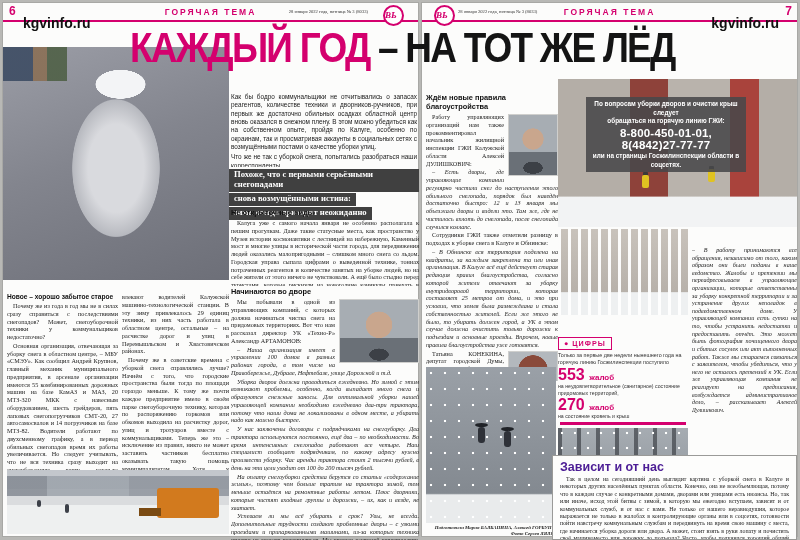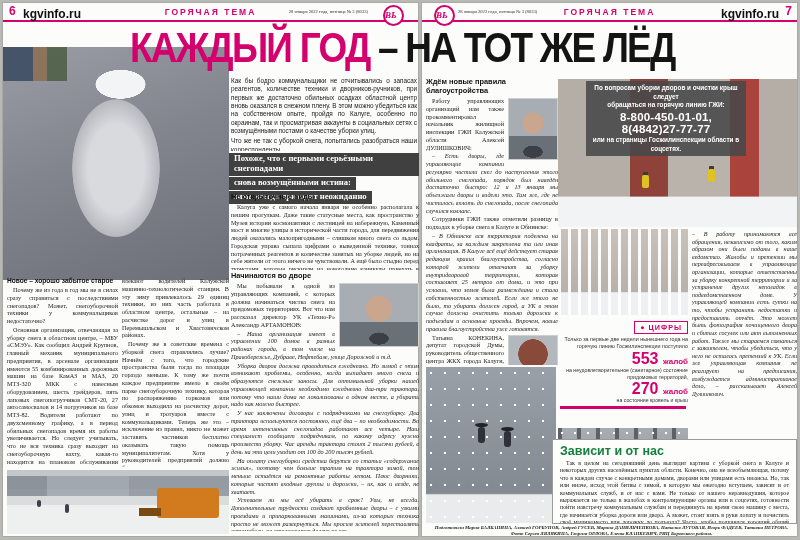--- a/index.html
+++ b/index.html
@@ -5,36 +5,36 @@
   html,body{margin:0;padding:0;background:#b8b8b5;}
   .spread{position:relative;width:800px;height:540px;background:#b8b8b5;overflow:hidden;
           font-family:"Liberation Serif",serif;color:#1c1c1c;}
   .page{position:absolute;top:2px;height:535px;background:#fcfcfb;border:1px solid #a8a8a5;box-sizing:border-box;}
   .page-left{left:2px;width:417px;}
   .page-right{left:421px;width:377px;}
 
   
   .hdr{position:absolute;top:0;left:0;right:0;height:17px;border-bottom:2px solid #d4006e;}
   .pnum{position:absolute;top:1px;font-family:"Liberation Sans",sans-serif;font-weight:bold;font-size:12px;color:#d4006e;}
-  .site{position:absolute;top:4px;font-family:"Liberation Sans",sans-serif;font-weight:bold;font-size:12px;color:#111;}
+  .site{position:absolute;top:12px;font-family:"Liberation Sans",sans-serif;font-weight:bold;font-size:14px;color:#111;}
   .sect{position:absolute;top:4px;left:0;right:0;text-align:center;font-family:"Liberation Sans",sans-serif;
         font-weight:bold;font-size:8.5px;letter-spacing:2px;color:#d4006e;}
   .date{position:absolute;top:6px;font-size:4.6px;color:#333;white-space:nowrap;}
   .logo{position:absolute;top:2px;width:17px;height:17px;border:2px solid #d4006e;border-radius:50%;background:#fff;
         color:#d4006e;font-weight:bold;font-style:italic;font-size:9px;text-align:left;line-height:17px;z-index:6;}
 
   
   .headline{position:absolute;left:130px;top:24px;z-index:5;white-space:nowrap;
             font-family:"Liberation Sans",sans-serif;font-weight:bold;font-size:42px;letter-spacing:-2px;
             transform:scaleX(.88);transform-origin:left top;}
   .headline .acc{color:#d4006e;}
   .headline .blk{color:#141414;}
 
   
-  .box{position:absolute;overflow:hidden;box-sizing:border-box;}
+  .box{position:absolute;overflow:hidden;box-sizing:border-box;margin-top:16px;}
   .txt{font-size:6.2px;line-height:1.25;text-align:justify;color:#222;}
   .txt p{margin:0 0 1px;text-indent:6px;}
   .it{font-style:italic;}
   h3{margin:0 0 2px;font-family:"Liberation Sans",sans-serif;font-weight:bold;font-size:7.4px;color:#111;}
   .lead{font-family:"Liberation Sans",sans-serif;font-size:6.4px;line-height:1.3;text-align:justify;color:#1a1a1a;}
   .lead p{margin:0 0 2px;}
 
   .standfirst span{display:block;width:-moz-fit-content;width:fit-content;background:#404040;color:#fff;
         font-weight:bold;font-size:8.6px;line-height:1.15;padding:1px 5px 2px;margin-bottom:1px;
         font-family:"Liberation Serif",serif;}
@@ -84,33 +84,33 @@
       linear-gradient(#b3b8bd 0 62%,#8d9298 62% 100%);}
   .float-pic{float:right;margin:1px 0 2px 4px;}
 
   
   .hotline{background:rgba(72,72,74,.88);color:#fff;text-align:center;
            font-family:"Liberation Sans",sans-serif;z-index:4;padding:3px 4px;}
   .hotline .l{font-weight:bold;font-size:6.4px;line-height:1.35;}
   .hotline .ph{font-weight:bold;font-size:11.5px;letter-spacing:.2px;margin:1px 0;}
 
   
-  .stats{text-align:right;font-family:"Liberation Sans",sans-serif;}
+  .stats{text-align:left;font-family:"Liberation Sans",sans-serif;}
   .stats-label{display:inline-block;border:1px solid #d4006e;color:#d4006e;font-weight:bold;font-size:7.2px;
                letter-spacing:1px;padding:1px 5px;margin:2px 0 2px;}
   .stats-label .b{margin-right:3px;}
   .stats-intro{margin:0 0 1px;font-size:5.4px;line-height:1.3;color:#333;}
   .stat-num{color:#d4006e;font-weight:bold;font-size:16px;line-height:1;}
   .stat-num .u{font-size:8px;}
   .stat-desc{margin:0;font-size:5.2px;line-height:1.3;color:#333;}
   .stat-rule{height:3px;background:#d4006e;margin:3px 2px 0;}
 
   
   .depends{background:#fdfdfc;border:1px solid #9a9a98;padding:4px 7px;z-index:4;}
-  .depends h2{margin:0 0 2px;font-family:"Liberation Sans",sans-serif;font-weight:bold;font-size:12.5px;color:#15803d;}
+  .depends h2{margin:0 0 2px;font-family:"Liberation Sans",sans-serif;font-weight:bold;font-size:12.5px;color:#4c1d95;}
   .depends .txt{font-size:5.9px;}
   .credits{position:absolute;text-align:center;font-weight:bold;font-style:italic;font-size:4.9px;line-height:1.25;color:#222;}
 </style>
 </head>
 <body>
 
 <div class="spread">
 
   <div class="page page-left">
     <div class="hdr">

